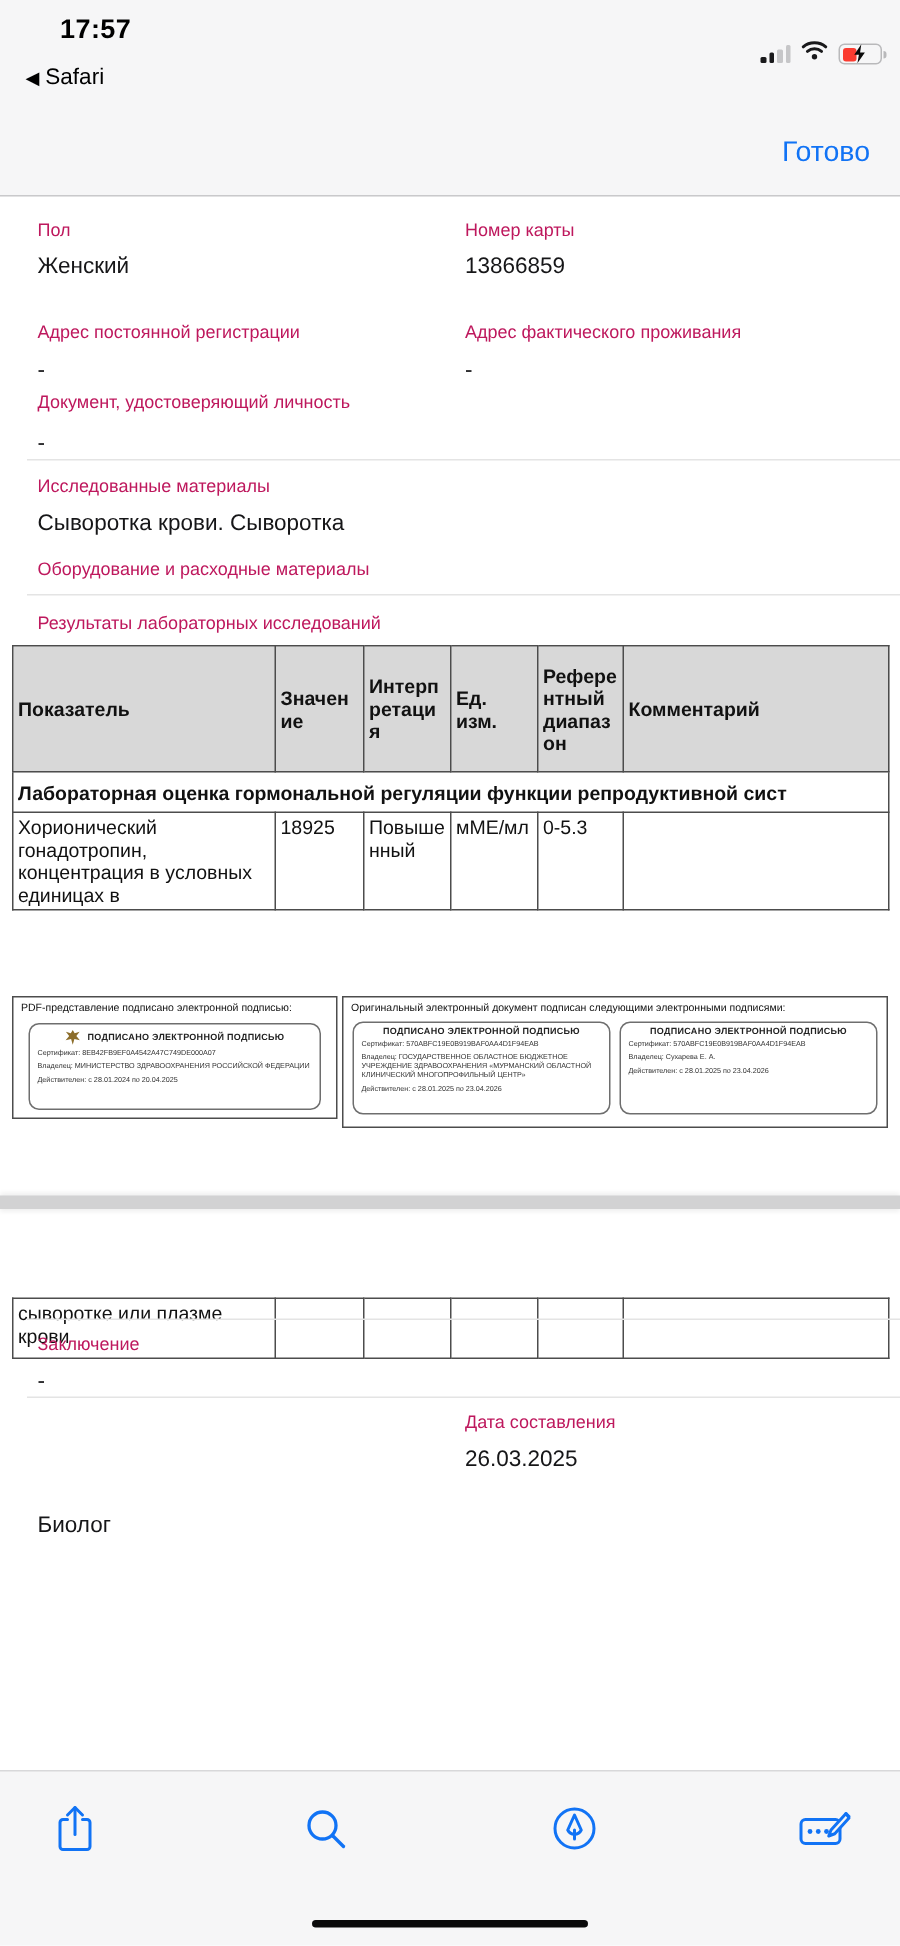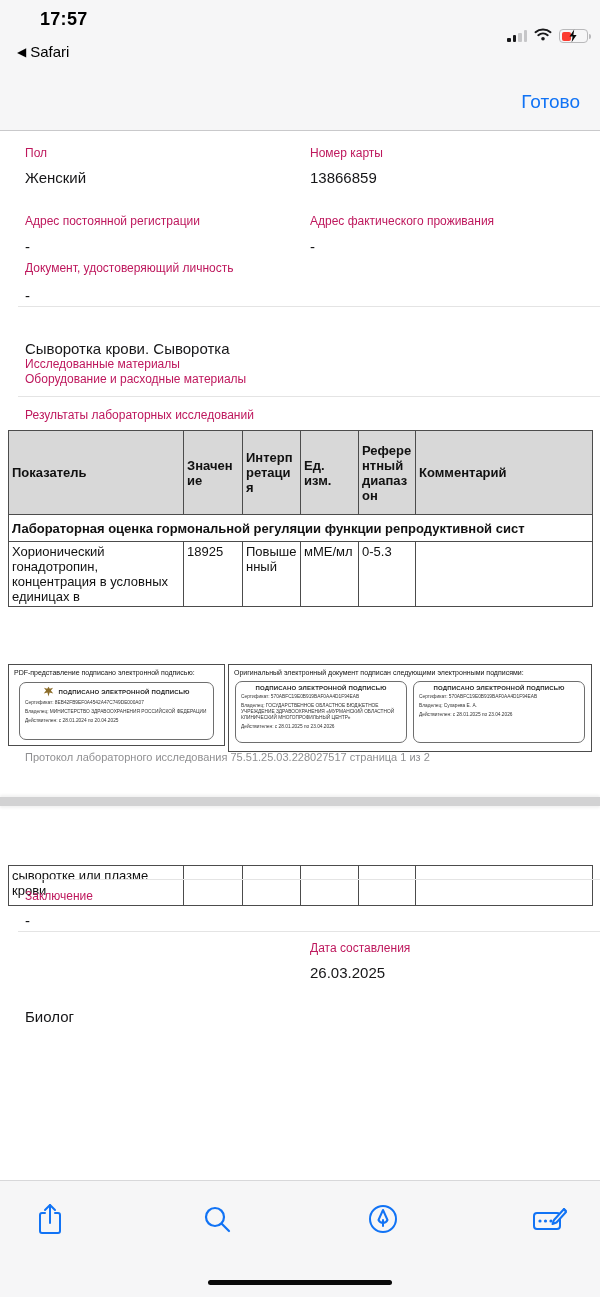--- a/index.html
+++ b/index.html
@@ -112,21 +112,21 @@
   <div class="lbl" style="left:25px; top:214px;">Адрес постоянной регистрации</div>
   <div class="val" style="left:25px; top:238px;">-</div>
   <div class="lbl" style="left:310px; top:214px;">Адрес фактического проживания</div>
   <div class="val" style="left:310px; top:238px;">-</div>
 
   <div class="lbl" style="left:25px; top:261px;text-align:right;">Документ, удостоверяющий личность</div>
   <div class="val" style="left:25px; top:287px;">-</div>
 
   <div class="hr" style="top:306px;"></div>
 
-  <div class="lbl" style="left:25px; top:317px;margin-top:40px;">Исследованные материалы</div>
+  <div class="lbl" style="left:25px; top:317px;">Исследованные материалы</div>
   <div class="val" style="left:25px; top:340px;">Сыворотка крови.  Сыворотка</div>
 
   <div class="lbl" style="left:25px; top:372px;">Оборудование и расходные материалы</div>
 
   <div class="hr" style="top:396px;"></div>
 
   <div class="lbl" style="left:25px; top:408px;">Результаты лабораторных исследований</div>
 
   <table class="res t1">
     <colgroup>
@@ -190,21 +190,20 @@
         <div class="st-title">
             <span>ПОДПИСАНО ЭЛЕКТРОННОЙ ПОДПИСЬЮ</span>
           </div>
         <div class="st-line">Сертификат: 570ABFC19E0B919BAF0AA4D1F94EAB</div>
         <div class="st-line">Владелец: Сухарева Е. А.</div>
         <div class="st-line">Действителен: с 28.01.2025 по 23.04.2026</div>
       </div>
     </div>
   </div>
 
-  <div class="protocol">Протокол лабораторного исследования 75.51.25.03.228027517 страница 1 из 2</div>
 
   <div class="pageband"></div>
 
   <table class="res t2">
     <colgroup>
         <col style="width:175px">
         <col style="width:59px">
         <col style="width:58px">
         <col style="width:58px">
         <col style="width:57px">

